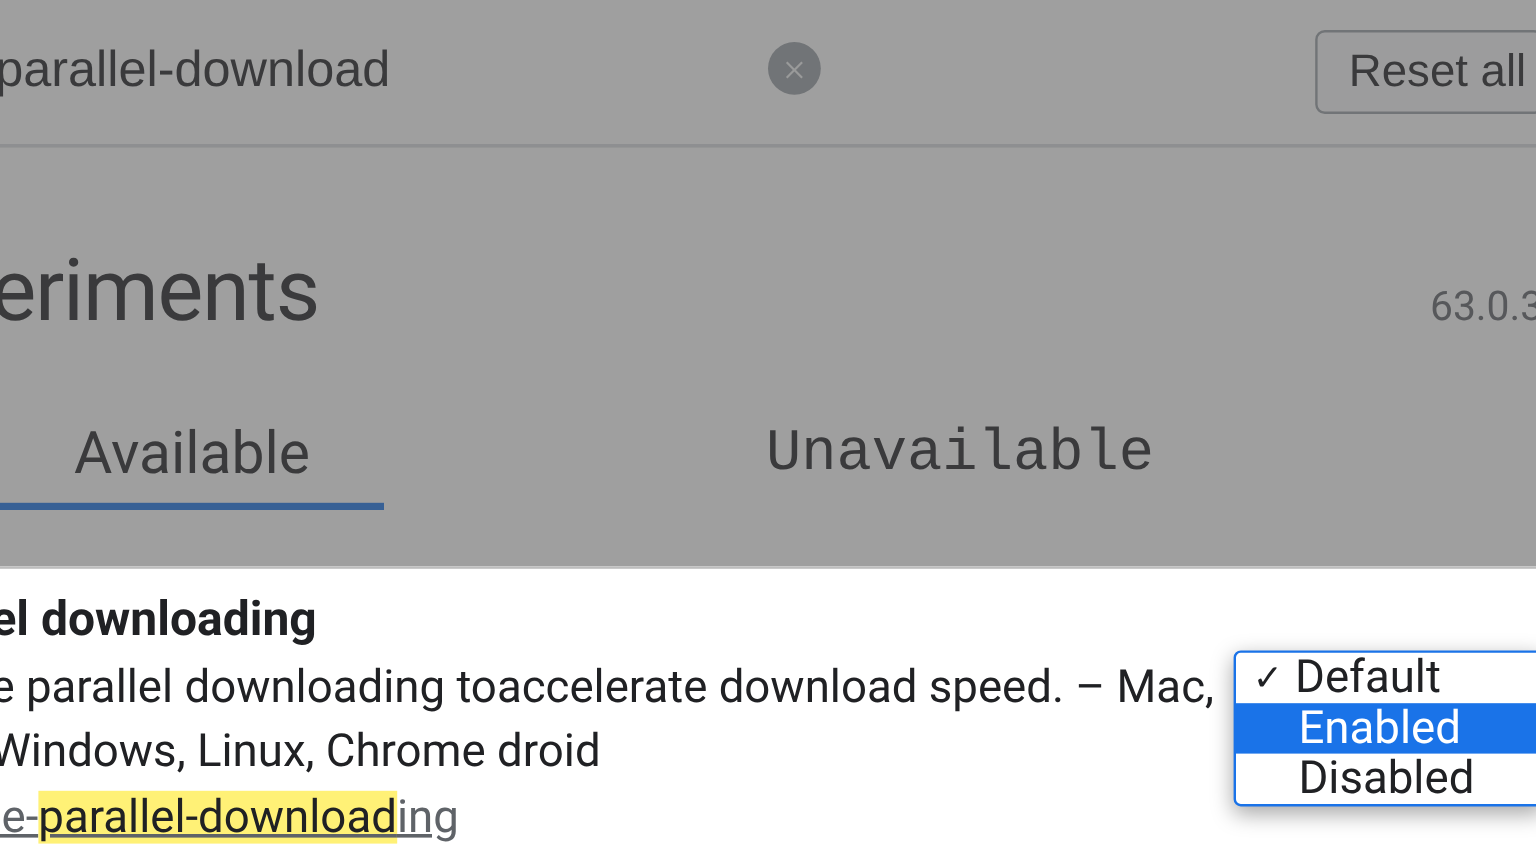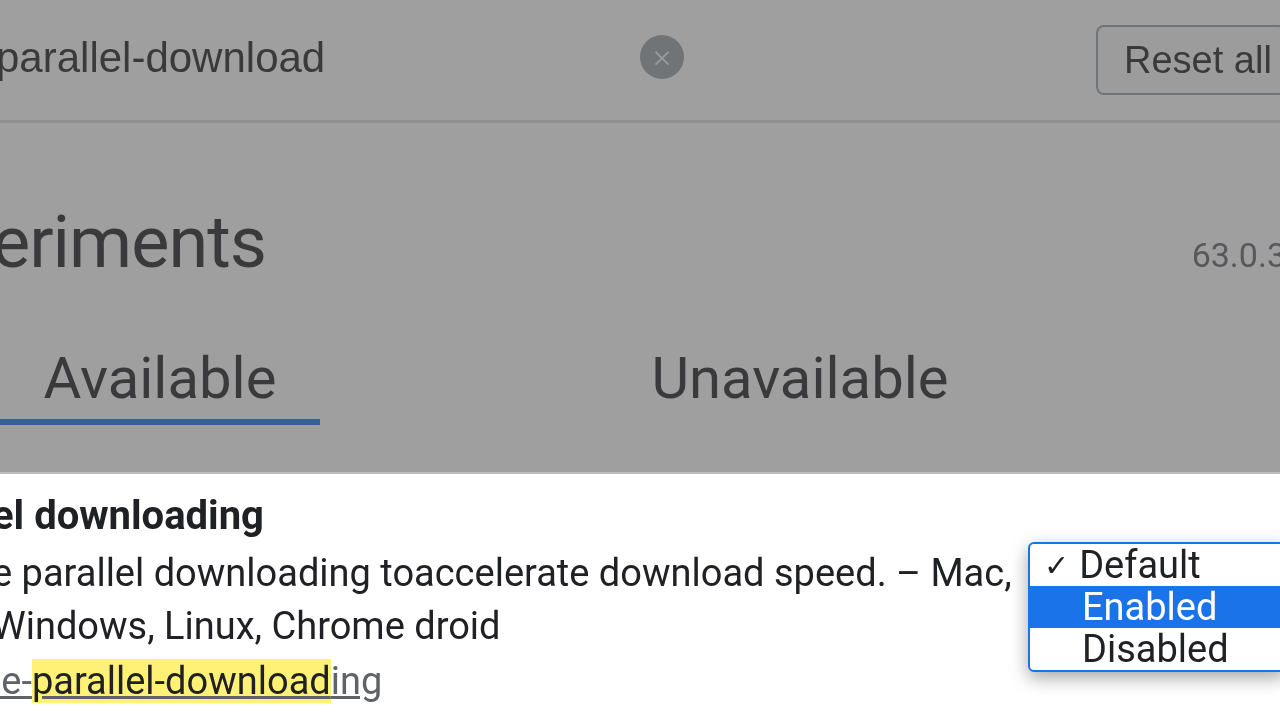--- a/index.html
+++ b/index.html
@@ -114,36 +114,37 @@
     left: 0;
     right: 0;
     height: 95px;
     display: flex;
   }
   .tab {
     flex: 1;
     display: flex;
     align-items: center;
     justify-content: center;
-    font-size: 58px;
+    font-size: 49px;
     color: #202124;
     cursor: pointer;
     position: relative;
   }
   .tab.active::after {
     content: "";
     position: absolute;
     left: 0;
     right: 0;
     bottom: 0;
     height: 6px;
     background: #1a73e8;
   }
   .tab.inactive-right {
     flex: 1 1 50%;
+    font-family: Liberation Mono, monospace;
   }
 
   
   .flag-row {
     position: absolute;
     top: 472px;
     left: 0;
     right: 0;
     background: #fff;
     z-index: 60;

